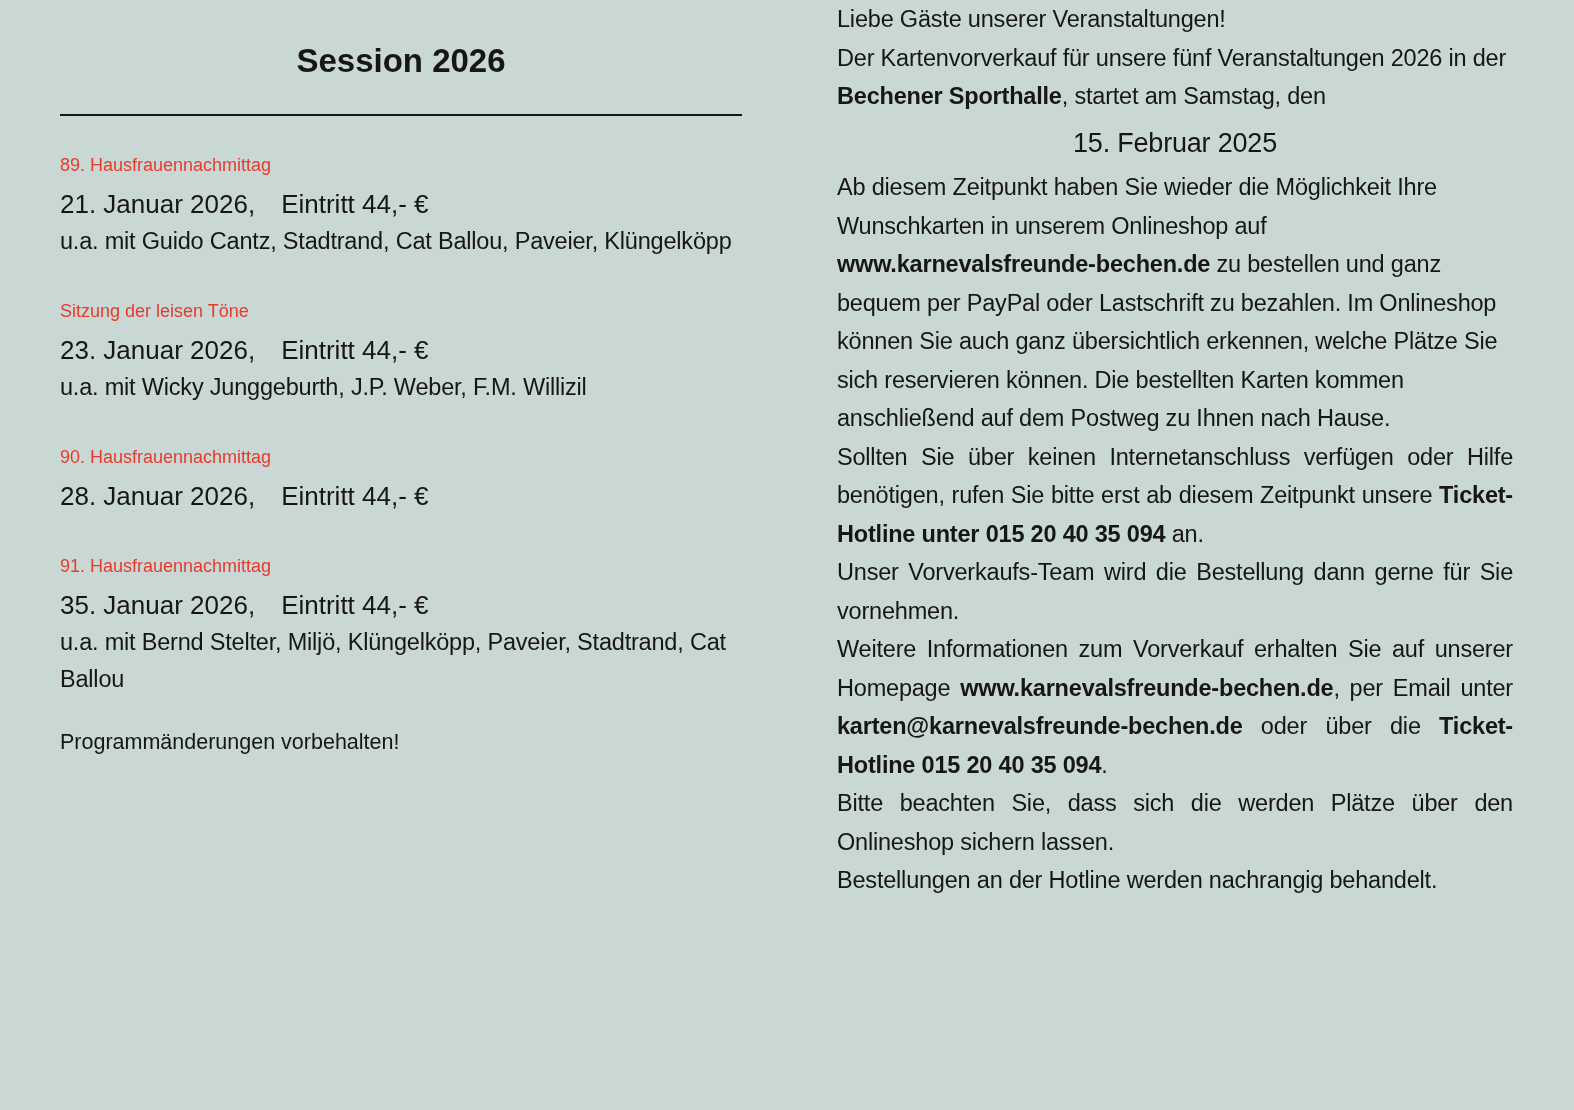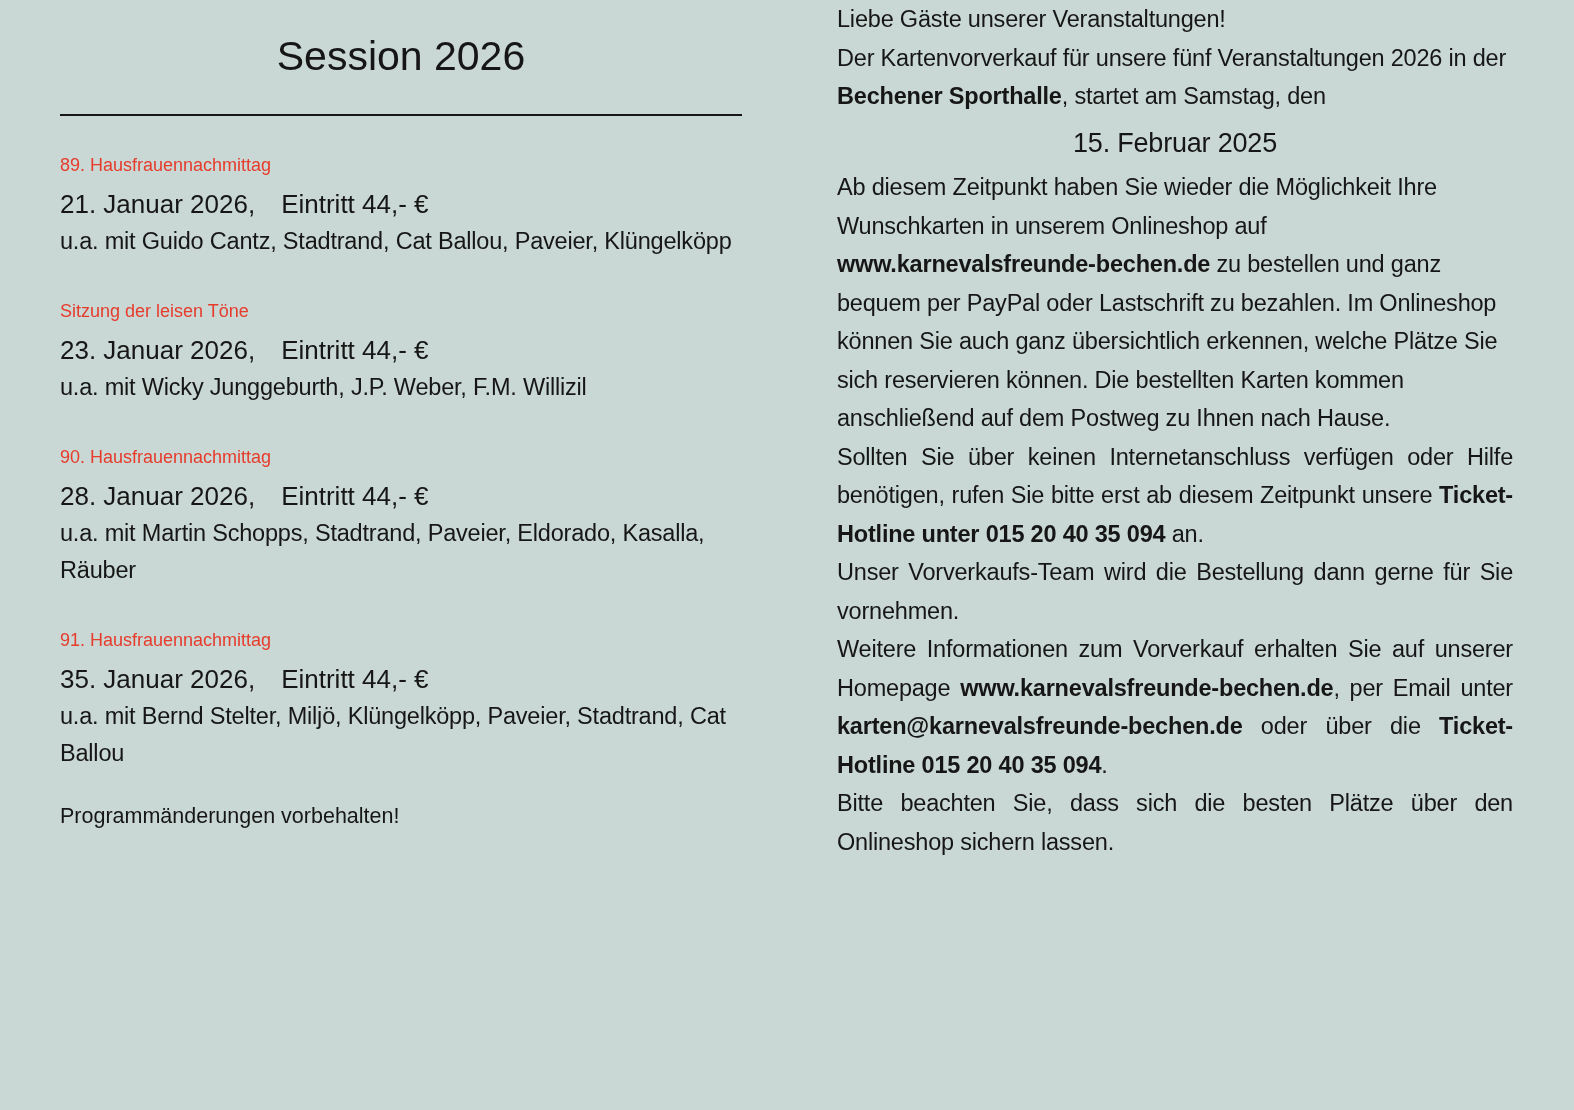--- a/index.html
+++ b/index.html
@@ -16,24 +16,24 @@
     font-family: "Liberation Sans", sans-serif;
     position: relative;
     overflow: hidden;
   }
 
   
   .col-left {
     position: absolute; left: 60px; top: 0; width: 682px;
   }
   .title {
-    margin: 33px 0 0;
+    margin: 42px 0 0;
     text-align: center;
-    font-size: 41px;
-    font-weight: 400;
+    font-size: 33px;
+    font-weight: 700;
   }
   .divider {
     border-bottom: 2px solid var(--ink);
     margin-top: 34px;
     width: 100%;
     height: 0;
   }
   .events { margin-top: 30px; }
   .event { margin-bottom: 32px; }
   .event.m4 { }
@@ -96,21 +96,20 @@
 
     <div class="event">
       <div class="event-name">Sitzung der leisen Töne</div>
       <div class="event-date"><span>23. Januar 2026,</span><span class="gap"></span><span>Eintritt 44,- €</span></div>
       <div class="event-lineup">u.a. mit Wicky Junggeburth, J.P. Weber, F.M. Willizil</div>
     </div>
 
     <div class="event m4">
       <div class="event-name">90. Hausfrauennachmittag</div>
       <div class="event-date"><span>28. Januar 2026,</span><span class="gap"></span><span>Eintritt 44,- €</span></div>
-      <div class="event-lineup">u.a. mit Martin Schopps, Stadtrand, Paveier, Eldorado, Kasalla, Räuber</div>
     </div>
 
     <div class="event">
       <div class="event-name">91. Hausfrauennachmittag</div>
       <div class="event-date"><span>35. Januar 2026,</span><span class="gap"></span><span>Eintritt 44,- €</span></div>
       <div class="event-lineup">u.a. mit Bernd Stelter, Miljö, Klüngelköpp, Paveier, Stadtrand, Cat Ballou</div>
     </div>
 
   </div>
 
@@ -125,15 +124,16 @@
   <p class="start-date">15. Februar 2025</p>
 
   <p><span>Ab diesem Zeitpunkt haben Sie wieder die Möglichkeit Ihre Wunschkarten in unserem Onlineshop auf </span><span class="b">www.karnevalsfreunde-bechen.de</span><span> zu bestellen und ganz bequem per PayPal oder Lastschrift zu bezahlen. Im Onlineshop können Sie auch ganz übersichtlich erkennen, welche Plätze Sie sich reservieren können. Die bestellten Karten kommen anschließend auf dem Postweg zu Ihnen nach Hause.</span></p>
 
   <p class="justify"><span>Sollten Sie über keinen Internetanschluss verfügen oder Hilfe benötigen, rufen Sie bitte erst ab diesem Zeitpunkt unsere </span><span class="b">Ticket-Hotline unter 015 20 40 35 094</span><span> an.</span></p>
 
   <p class="justify">Unser Vorverkaufs-Team wird die Bestellung dann gerne für Sie vornehmen.</p>
 
   <p class="justify"><span>Weitere Informationen zum Vorverkauf erhalten Sie auf unserer Homepage </span><span class="b">www.karnevalsfreunde-bechen.de</span><span>, per Email unter </span><span class="b">karten@karnevalsfreunde-bechen.de</span><span> oder über die </span><span class="b">Ticket-Hotline 015 20 40 35 094</span><span>.</span></p>
 
-  <p class="justify">Bitte beachten Sie, dass sich die besten Plätze über den Onlineshop sichern lassen.</p>
+  <p class="justify">Bitte beachten Sie, dass sich die werden Plätze über den Onlineshop sichern lassen.</p>
 
+  <p>Bestellungen an der Hotline werden nachrangig behandelt.</p>
 </div>
 
 </body></html>

